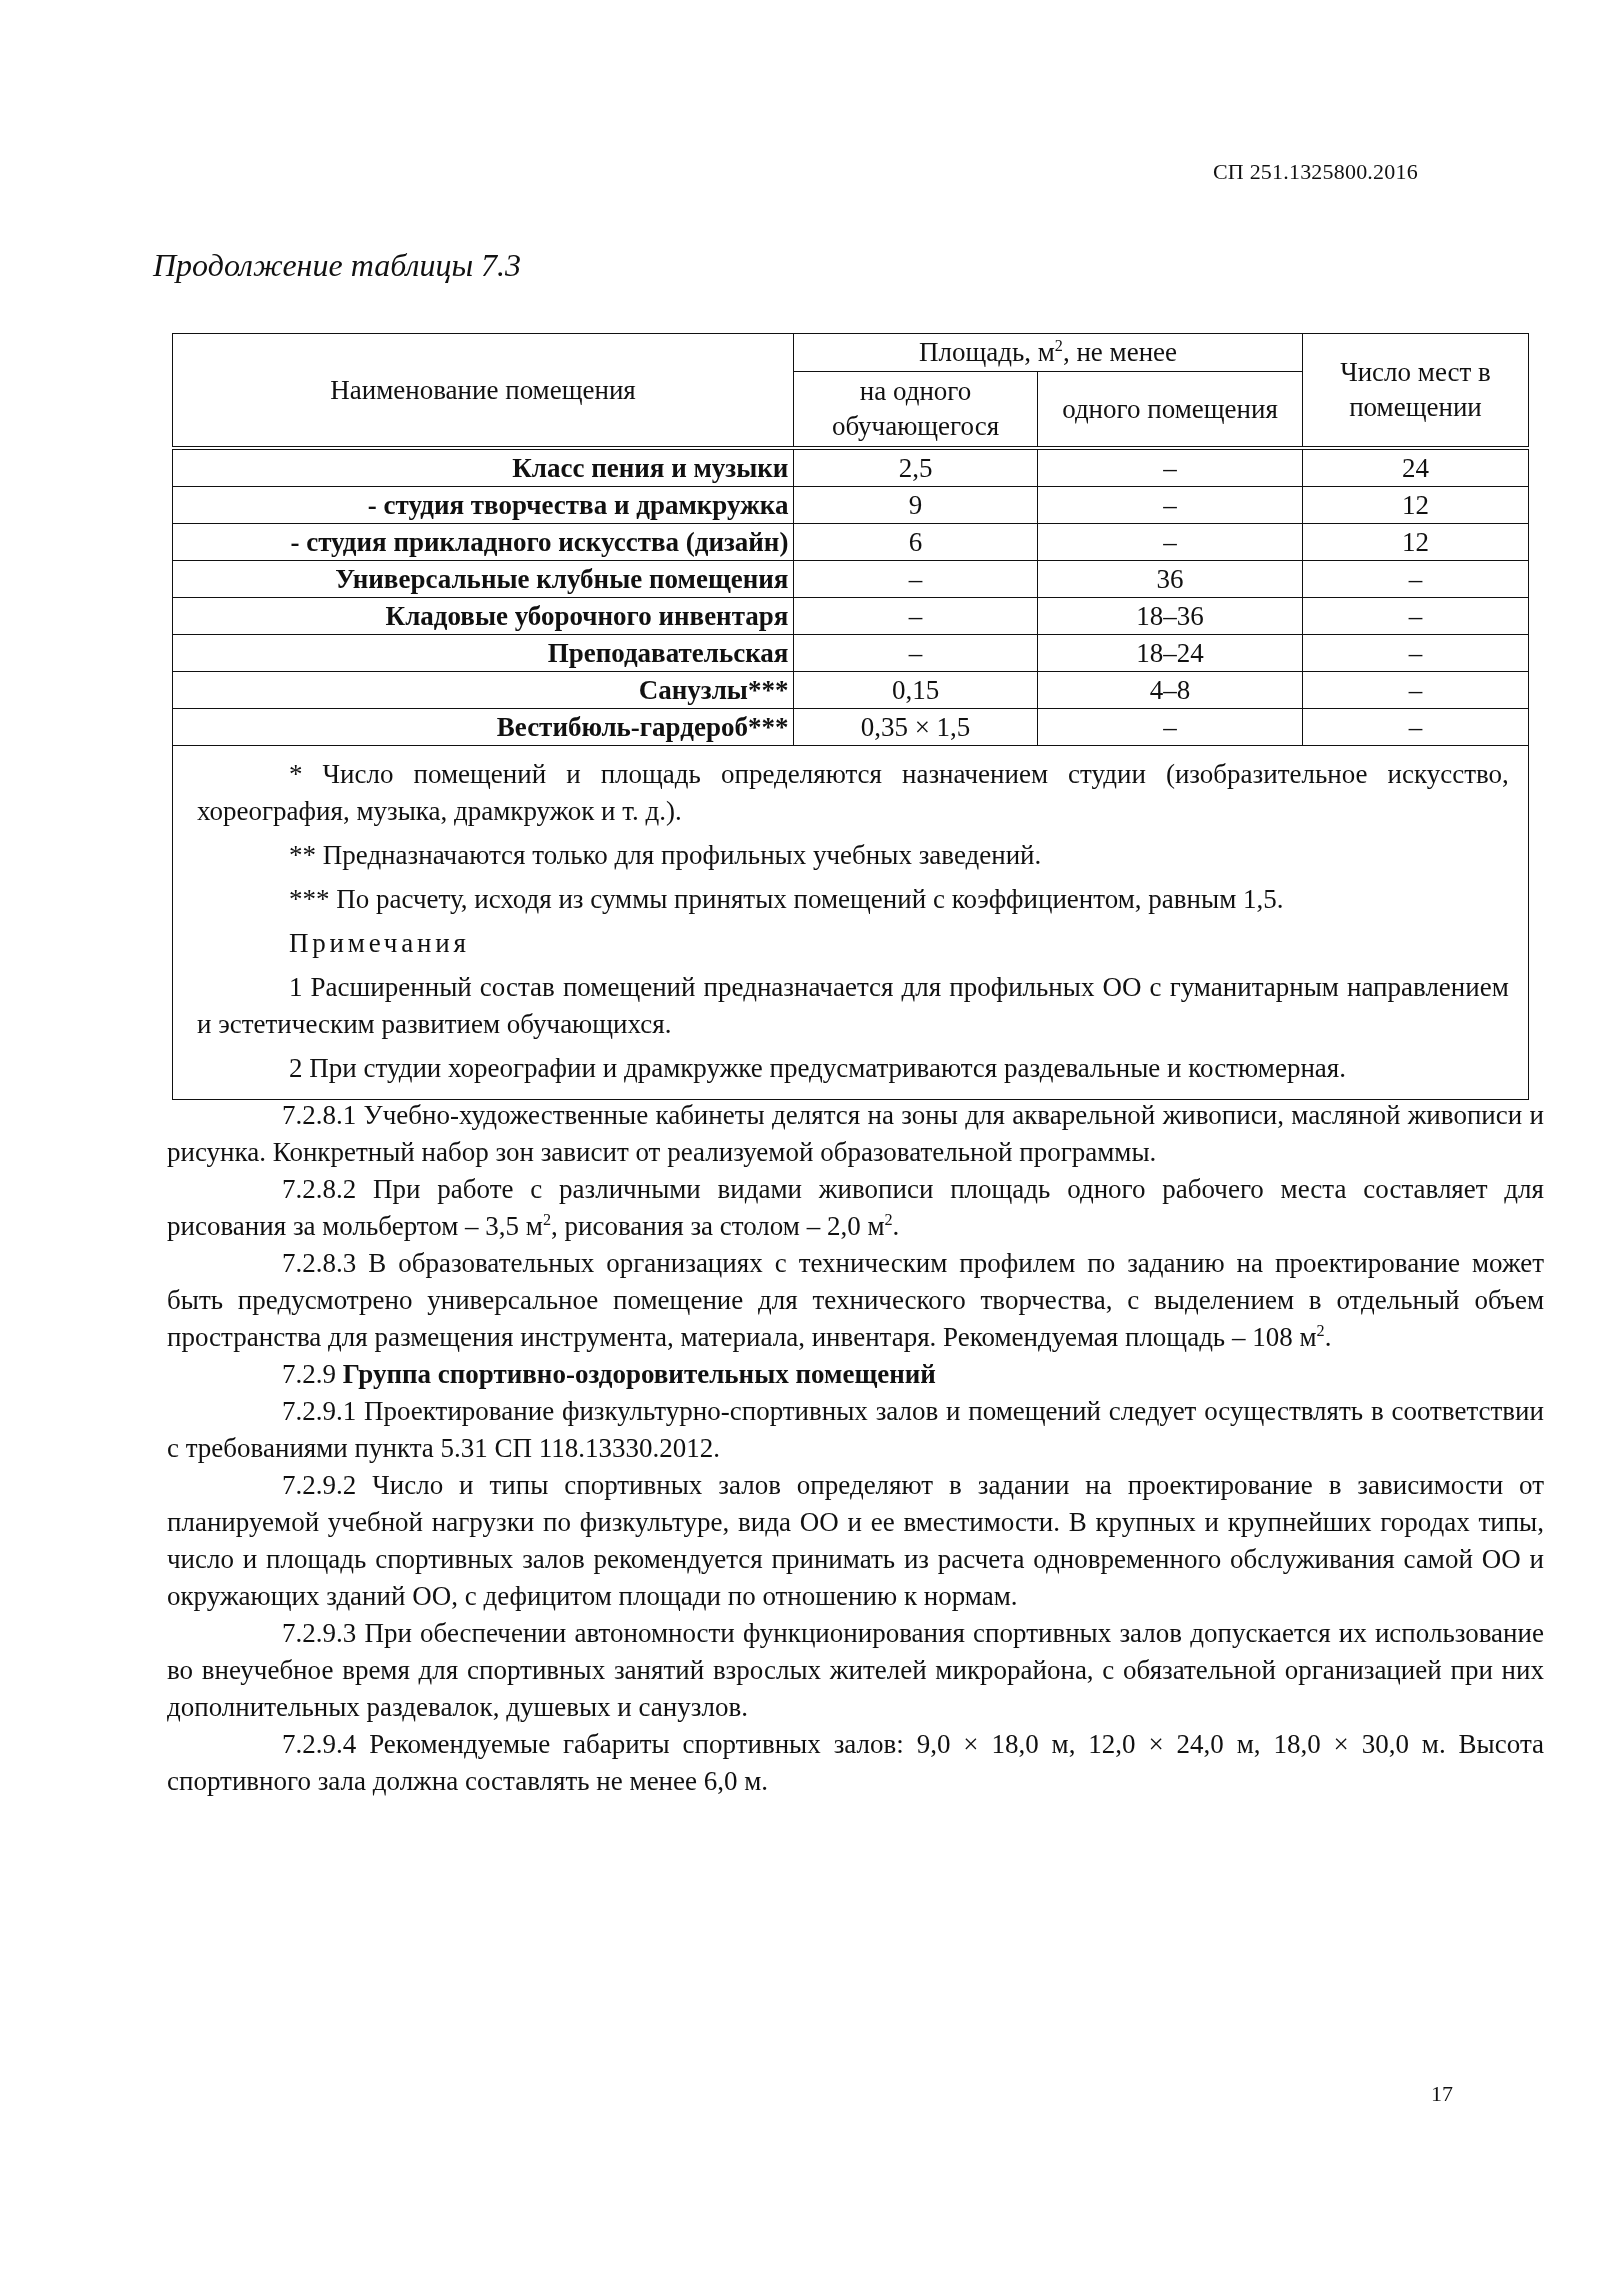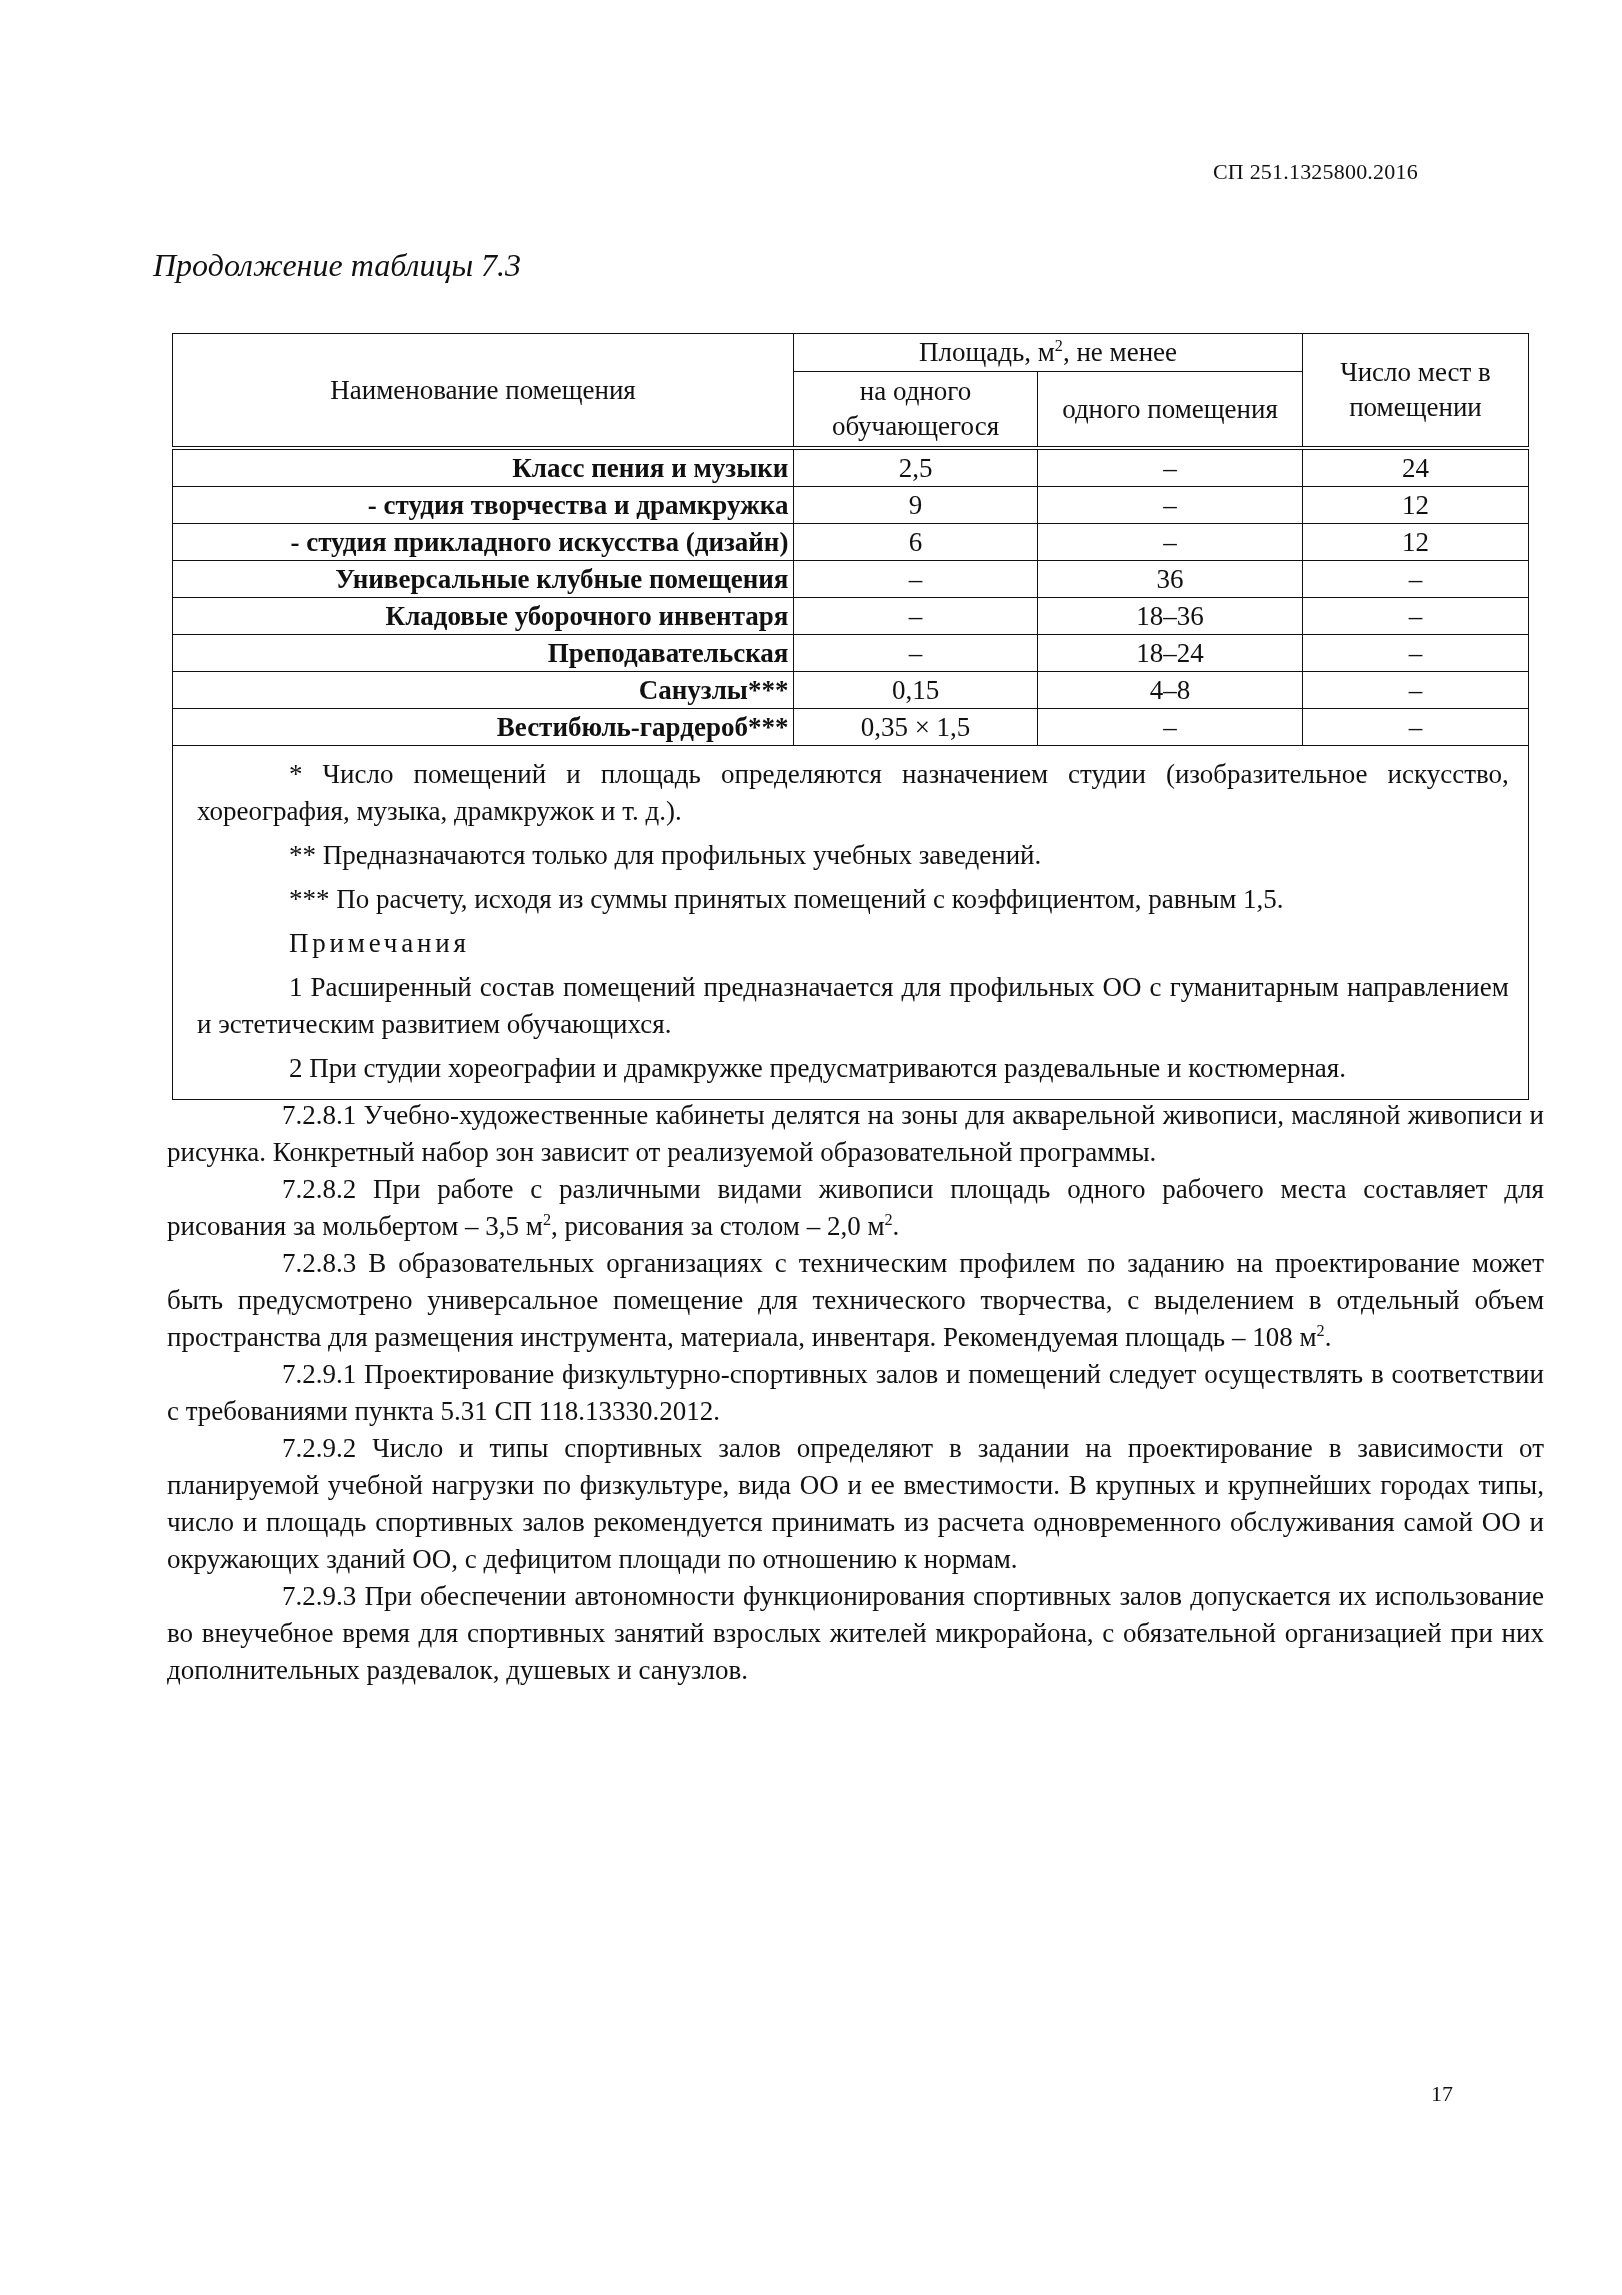--- a/index.html
+++ b/index.html
@@ -135,19 +135,21 @@
         <p>2 При студии хореографии и драмкружке предусматриваются раздевальные и костюмерная.</p>
       </td>
     </tr>
   </tbody>
 </table>
 
 <div class="body-text">
   <p>7.2.8.1 Учебно-художественные кабинеты делятся на зоны для акварельной живописи, масляной живописи и рисунка. Конкретный набор зон зависит от реализуемой образовательной программы.</p>
   <p><span>7.2.8.2 При работе с различными видами живописи площадь одного рабочего места составляет для рисования за мольбертом – 3,5 м</span><sup>2</sup><span>, рисования за столом – 2,0 м</span><sup>2</sup><span>.</span></p>
   <p><span>7.2.8.3 В образовательных организациях с техническим профилем по заданию на проектирование может быть предусмотрено универсальное помещение для технического творчества, с выделением в отдельный объем пространства для размещения инструмента, материала, инвентаря. Рекомендуемая площадь – 108 м</span><sup>2</sup><span>.</span></p>
+  <p><span>7.2.9 </span><b>Группа спортивно-оздоровительных помещений</b></p>
   <p>7.2.9.1 Проектирование физкультурно-спортивных залов и помещений следует осуществлять в соответствии с требованиями пункта 5.31 СП 118.13330.2012.</p>
   <p>7.2.9.2 Число и типы спортивных залов определяют в задании на проектирование в зависимости от планируемой учебной нагрузки по физкультуре, вида ОО и ее вместимости. В крупных и крупнейших городах  типы, число и площадь спортивных залов рекомендуется принимать из расчета одновременного обслуживания самой ОО и окружающих зданий ОО, с дефицитом площади по отношению к нормам.</p>
   <p>7.2.9.3 При обеспечении автономности функционирования спортивных залов допускается их использование во внеучебное время для спортивных занятий взрослых жителей микрорайона, с обязательной организацией при них дополнительных раздевалок, душевых и санузлов.</p>
+  <p>7.2.9.4 Рекомендуемые габариты спортивных залов: 9,0 × 18,0 м, 12,0 × 24,0 м, 18,0 × 30,0 м. Высота спортивного зала должна составлять не менее 6,0 м.</p>
 </div>
 
 <div class="page-num">17</div>
 
 
 </body></html>

